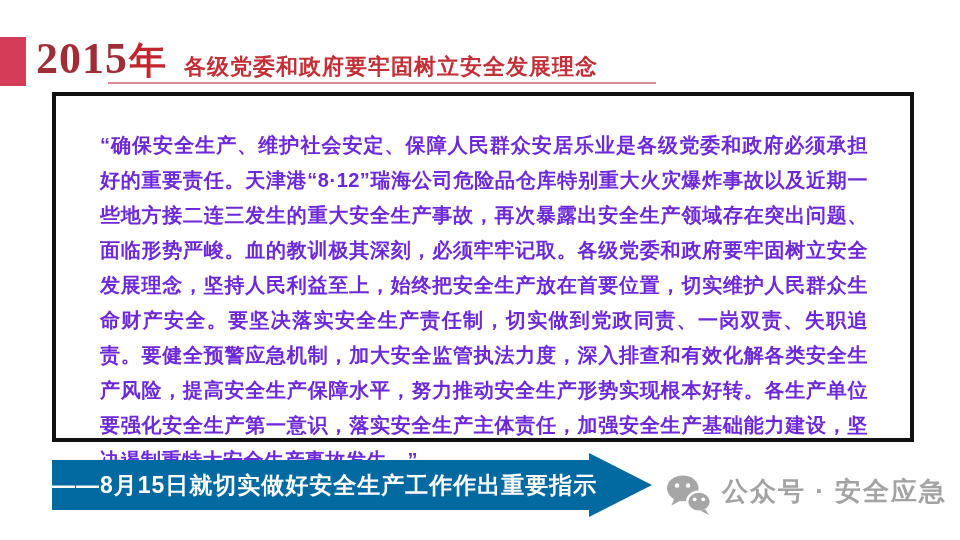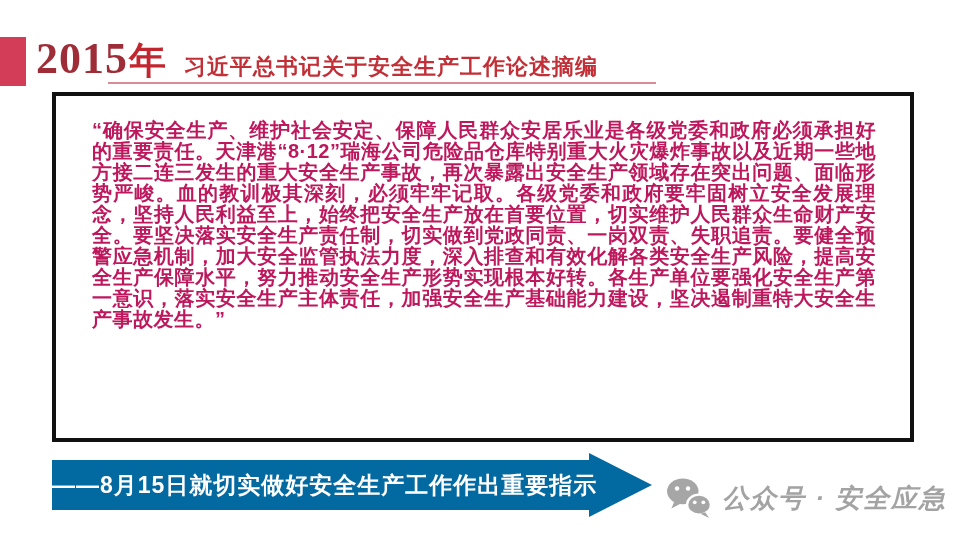--- a/index.html
+++ b/index.html
@@ -21,53 +21,53 @@
     position:absolute;left:184px;top:52px;font-size:22px;font-weight:700;color:#c22f36;
     letter-spacing:1px;white-space:nowrap;
   }
   .title-underline{position:absolute;left:108px;top:82px;width:548px;height:2px;background:#d98c97;}
   
   .quote-box{
     position:absolute;left:52px;top:92px;width:862px;height:350px;
     border:4px solid #111111;background:#ffffff;box-sizing:border-box;
   }
   .quote-text{
-    margin:4px;padding:20px 30px 0 32px;
-    font-size:20px;line-height:21px;font-weight:700;color:#be185d;
+    margin:12px;padding:20px 30px 0 32px;
+    font-size:20px;line-height:35px;font-weight:700;color:#6d28d9;
     text-align:justify;letter-spacing:0.5px;
   }
   
   .banner-arrow{
     position:absolute;left:52px;top:453px;width:600px;height:64px;background:#0369a1;
     clip-path:polygon(0 11%,89.5% 11%,89.5% 0,100% 50%,89.5% 100%,89.5% 89%,0 89%);
   }
   .banner-text{
     display:block;width:537px;text-align:center;line-height:64px;
     color:#ffffff;font-size:23px;font-weight:700;letter-spacing:1px;white-space:nowrap;
   }
   
   .wechat-footer{
-    position:absolute;left:666px;top:474px;height:48px;display:flex;align-items:center;gap:10px;font-style:italic;
+    position:absolute;left:666px;top:474px;height:48px;display:flex;align-items:flex-start;gap:10px;
   }
   .wechat-icon{display:block;}
   .wechat-label{font-size:26px;font-weight:700;color:#a3a3a3;letter-spacing:2px;white-space:nowrap;}
 </style>
 </head>
 <body>
 
 <div class="slide">
 
   <div class="accent-square"></div>
 
   <div class="year-wrap">
     <span class="year-number">2015</span>
     <span class="year-suffix">年</span>
   </div>
 
-  <div class="page-title">习近平总书记关于安全生产工作论述摘编</div>
+  <div class="page-title">各级党委和政府要牢固树立安全发展理念</div>
 
   <div class="title-underline"></div>
 
   <div class="quote-box">
     <p class="quote-text">“确保安全生产、维护社会安定、保障人民群众安居乐业是各级党委和政府必须承担好的重要责任。天津港“8·12”瑞海公司危险品仓库特别重大火灾爆炸事故以及近期一些地方接二连三发生的重大安全生产事故，再次暴露出安全生产领域存在突出问题、面临形势严峻。血的教训极其深刻，必须牢牢记取。各级党委和政府要牢固树立安全发展理念，坚持人民利益至上，始终把安全生产放在首要位置，切实维护人民群众生命财产安全。要坚决落实安全生产责任制，切实做到党政同责、一岗双责、失职追责。要健全预警应急机制，加大安全监管执法力度，深入排查和有效化解各类安全生产风险，提高安全生产保障水平，努力推动安全生产形势实现根本好转。各生产单位要强化安全生产第一意识，落实安全生产主体责任，加强安全生产基础能力建设，坚决遏制重特大安全生产事故发生。”</p>
   </div>
 
   <div class="banner-arrow">
     <span class="banner-text">——8月15日就切实做好安全生产工作作出重要指示</span>
   </div>

